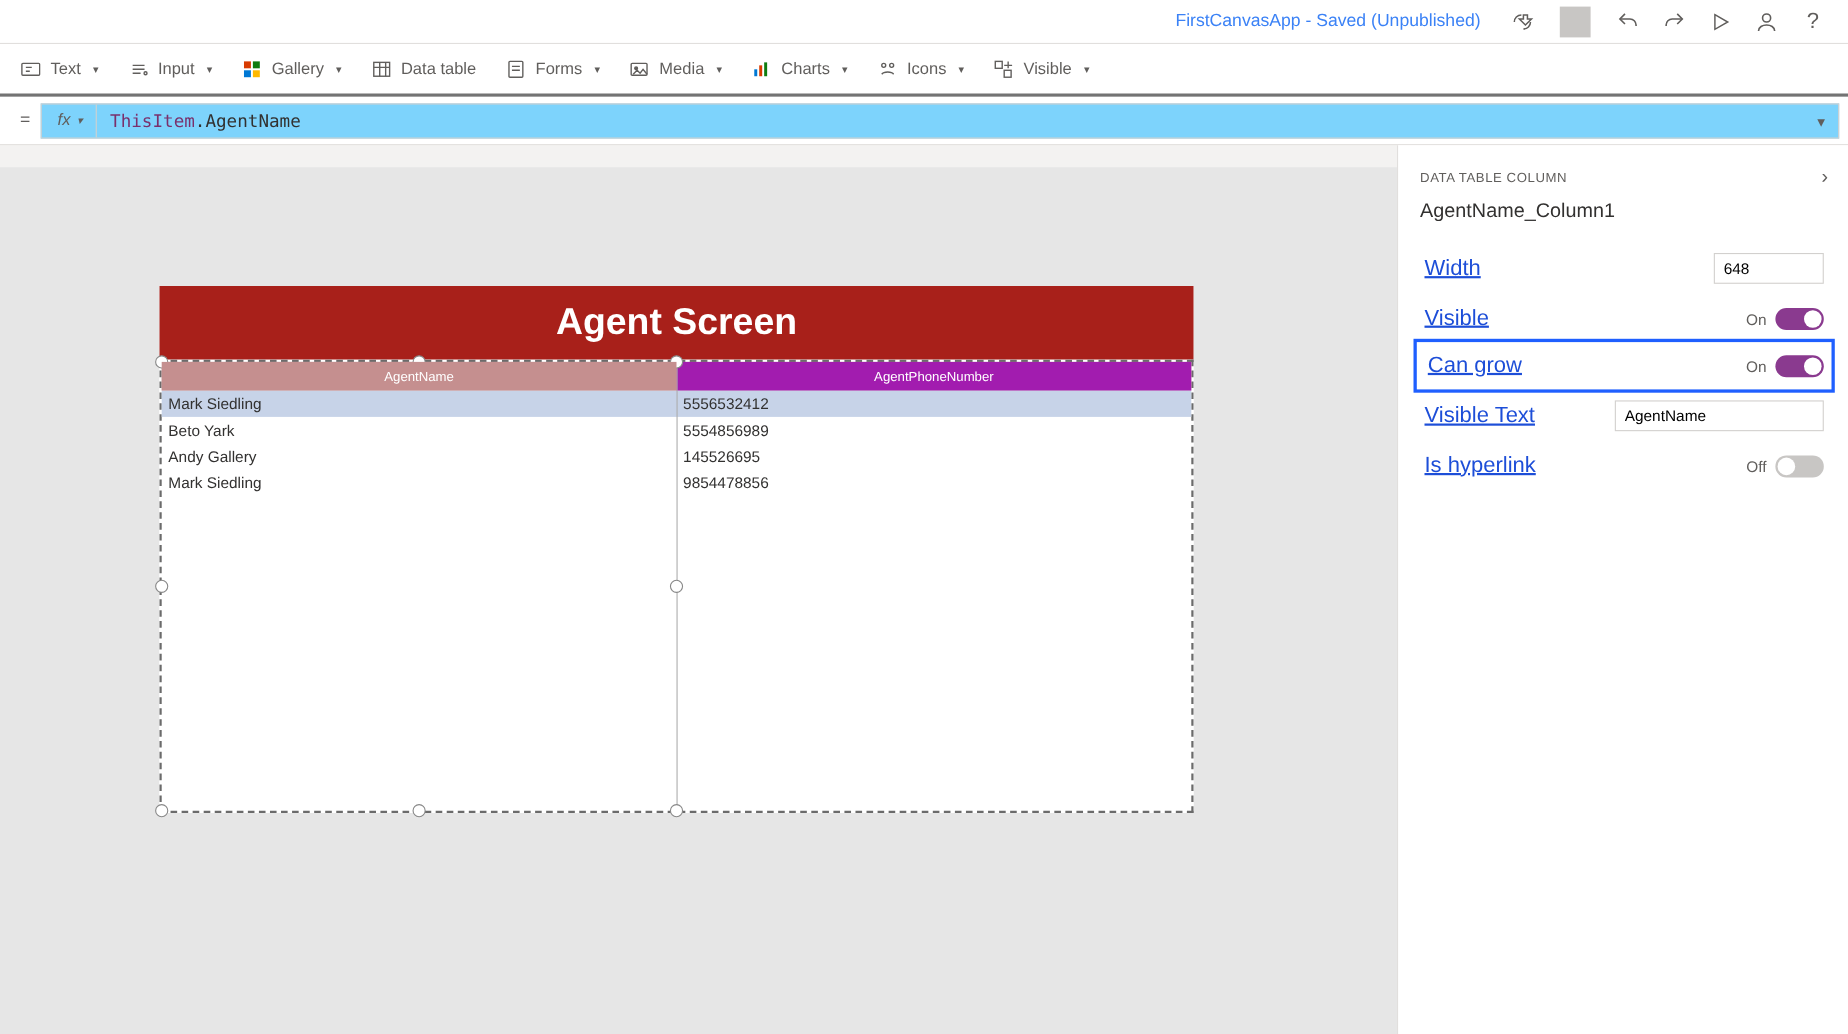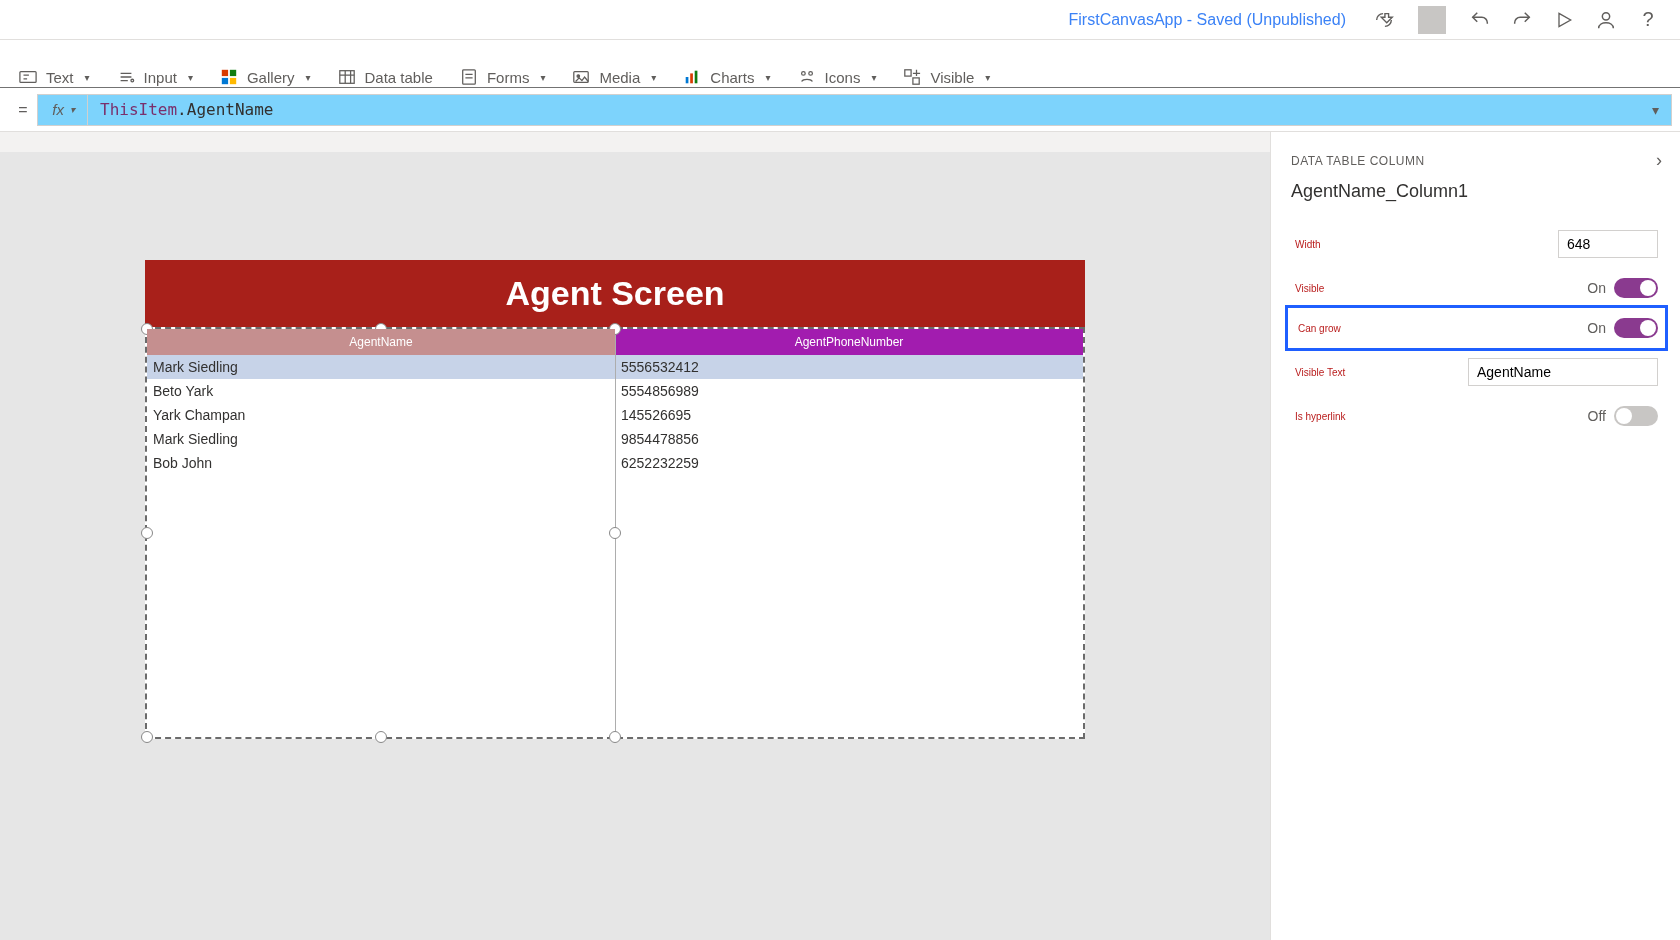--- a/index.html
+++ b/index.html
@@ -6,21 +6,21 @@
     body { font-family: "Segoe UI", Arial, sans-serif; background: #f3f2f1; color: #323130; font-size: 14px; width: 1680px; height: 940px; overflow: hidden; }
 
     
     .title-bar { height: 40px; display: flex; align-items: center; justify-content: flex-end; padding: 0 18px; background: #fff; border-bottom: 1px solid #e1dfdd; }
     .title-text { font-size: 16px; color: #3b82f6; margin-right: 24px; }
     .top-actions { display: flex; align-items: center; gap: 14px; }
     .top-actions span { width: 28px; height: 28px; display: flex; align-items: center; justify-content: center; color: #605e5c; font-size: 18px; cursor: pointer; }
     .divider-v { width: 1px; height: 22px; background: #c8c6c4; margin: 0 6px; }
 
     
-    .ribbon { height: 48px; background: #fff; border-bottom: 1px solid #737373; display: flex; align-items: flex-end; padding: 0 18px; gap: 26px; }
+    .ribbon { height: 48px; background: #fff; border-bottom: 3px solid #737373; display: flex; align-items: center; padding: 0 18px; gap: 26px; }
     .ribbon-item { display: flex; align-items: center; gap: 8px; cursor: pointer; color: #605e5c; font-size: 15px; }
     .ribbon-icon { width: 20px; height: 20px; display: flex; align-items: center; justify-content: center; font-size: 16px; }
     .chev { font-size: 10px; color: #605e5c; margin-left: 3px; }
 
     
     .formula-bar { height: 44px; background: #fff; border-bottom: 1px solid #e1dfdd; display: flex; align-items: center; padding: 0 8px; }
     .fb-eq { font-style: italic; font-size: 16px; padding: 0 10px; color: #605e5c; }
     .fb-box { flex: 1; border: 1px solid #d2d0ce; height: 32px; display: flex; align-items: center; background: #7dd3fc; position: relative; }
     .fx { font-style: italic; font-size: 15px; padding: 0 12px 0 14px; color: #605e5c; border-right: 1px solid #d2d0ce; height: 100%; display: flex; align-items: center; }
     .formula-input { flex: 1; padding: 0 12px; font-size: 16px; height: 100%; display: flex; align-items: center; font-family: Consolas, monospace; }
@@ -47,21 +47,21 @@
     .vline { position: absolute; top: 0; bottom: 0; width: 1px; background: #adadad; left: 50%; }
 
     
     .panel-header { display: flex; align-items: center; justify-content: space-between; font-size: 12px; color: #605e5c; margin-bottom: 10px; }
     .panel-header span:first-child { letter-spacing: 0.5px; }
     .column-name { font-size: 18px; margin-bottom: 18px; color: #323130; }
     .tabs { display: flex; gap: 24px; border-bottom: 1px solid #e1dfdd; margin-bottom: 18px; }
     .tab { padding-bottom: 10px; font-size: 15px; cursor: pointer; color: #605e5c; }
     .tab.active { color: #323130; font-weight: 600; border-bottom: 3px solid #8a3a8f; }
     .prop-row { display: flex; align-items: center; justify-content: space-between; padding: 10px 4px; }
-    .prop-label { font-size: 10px; color: #b91c1c; }
+    .prop-label { font-size: 20px; color: #1d4ed8; text-decoration: underline; }
     .toggle { display: flex; align-items: center; gap: 8px; }
     .toggle-state { font-size: 14px; color: #605e5c; }
     .toggle-track { width: 44px; height: 20px; border-radius: 10px; position: relative; }
     .toggle-track.on { background: #8a3a8f; }
     .toggle-track.off { background: #c8c6c4; }
     .toggle-knob { width: 16px; height: 16px; border-radius: 50%; background: #fff; position: absolute; top: 2px; }
     .toggle-track.on .toggle-knob { right: 2px; }
     .toggle-track.off .toggle-knob { left: 2px; }
     .prop-input { width: 190px; border: 1px solid #d2d0ce; padding: 5px 8px; font-size: 14px; }
     .highlighted { border: 3px solid #1f5fff; margin: -3px -6px -3px -6px; padding: 10px 7px 10px 10px; }
@@ -245,30 +245,26 @@
         </div>
         <div class="row selected">
           <div class="cell">Mark Siedling</div>
           <div class="cell">5556532412</div>
         </div>
         <div class="row">
           <div class="cell">Beto Yark</div>
           <div class="cell">5554856989</div>
         </div>
         <div class="row">
-          <div class="cell">Yark Champan</div>
+          <div class="cell">Andy Gallery</div>
           <div class="cell">145526695</div>
         </div>
         <div class="row">
           <div class="cell">Mark Siedling</div>
           <div class="cell">9854478856</div>
-        </div>
-        <div class="row">
-          <div class="cell">Bob John</div>
-          <div class="cell">6252232259</div>
         </div>
       </div>
     </div>
   </div>
 
   <div class="prop-panel">
     <div class="panel-header">
       <span>DATA TABLE COLUMN</span>
       <span style="font-size:18px; cursor:pointer;">›</span>
     </div>

